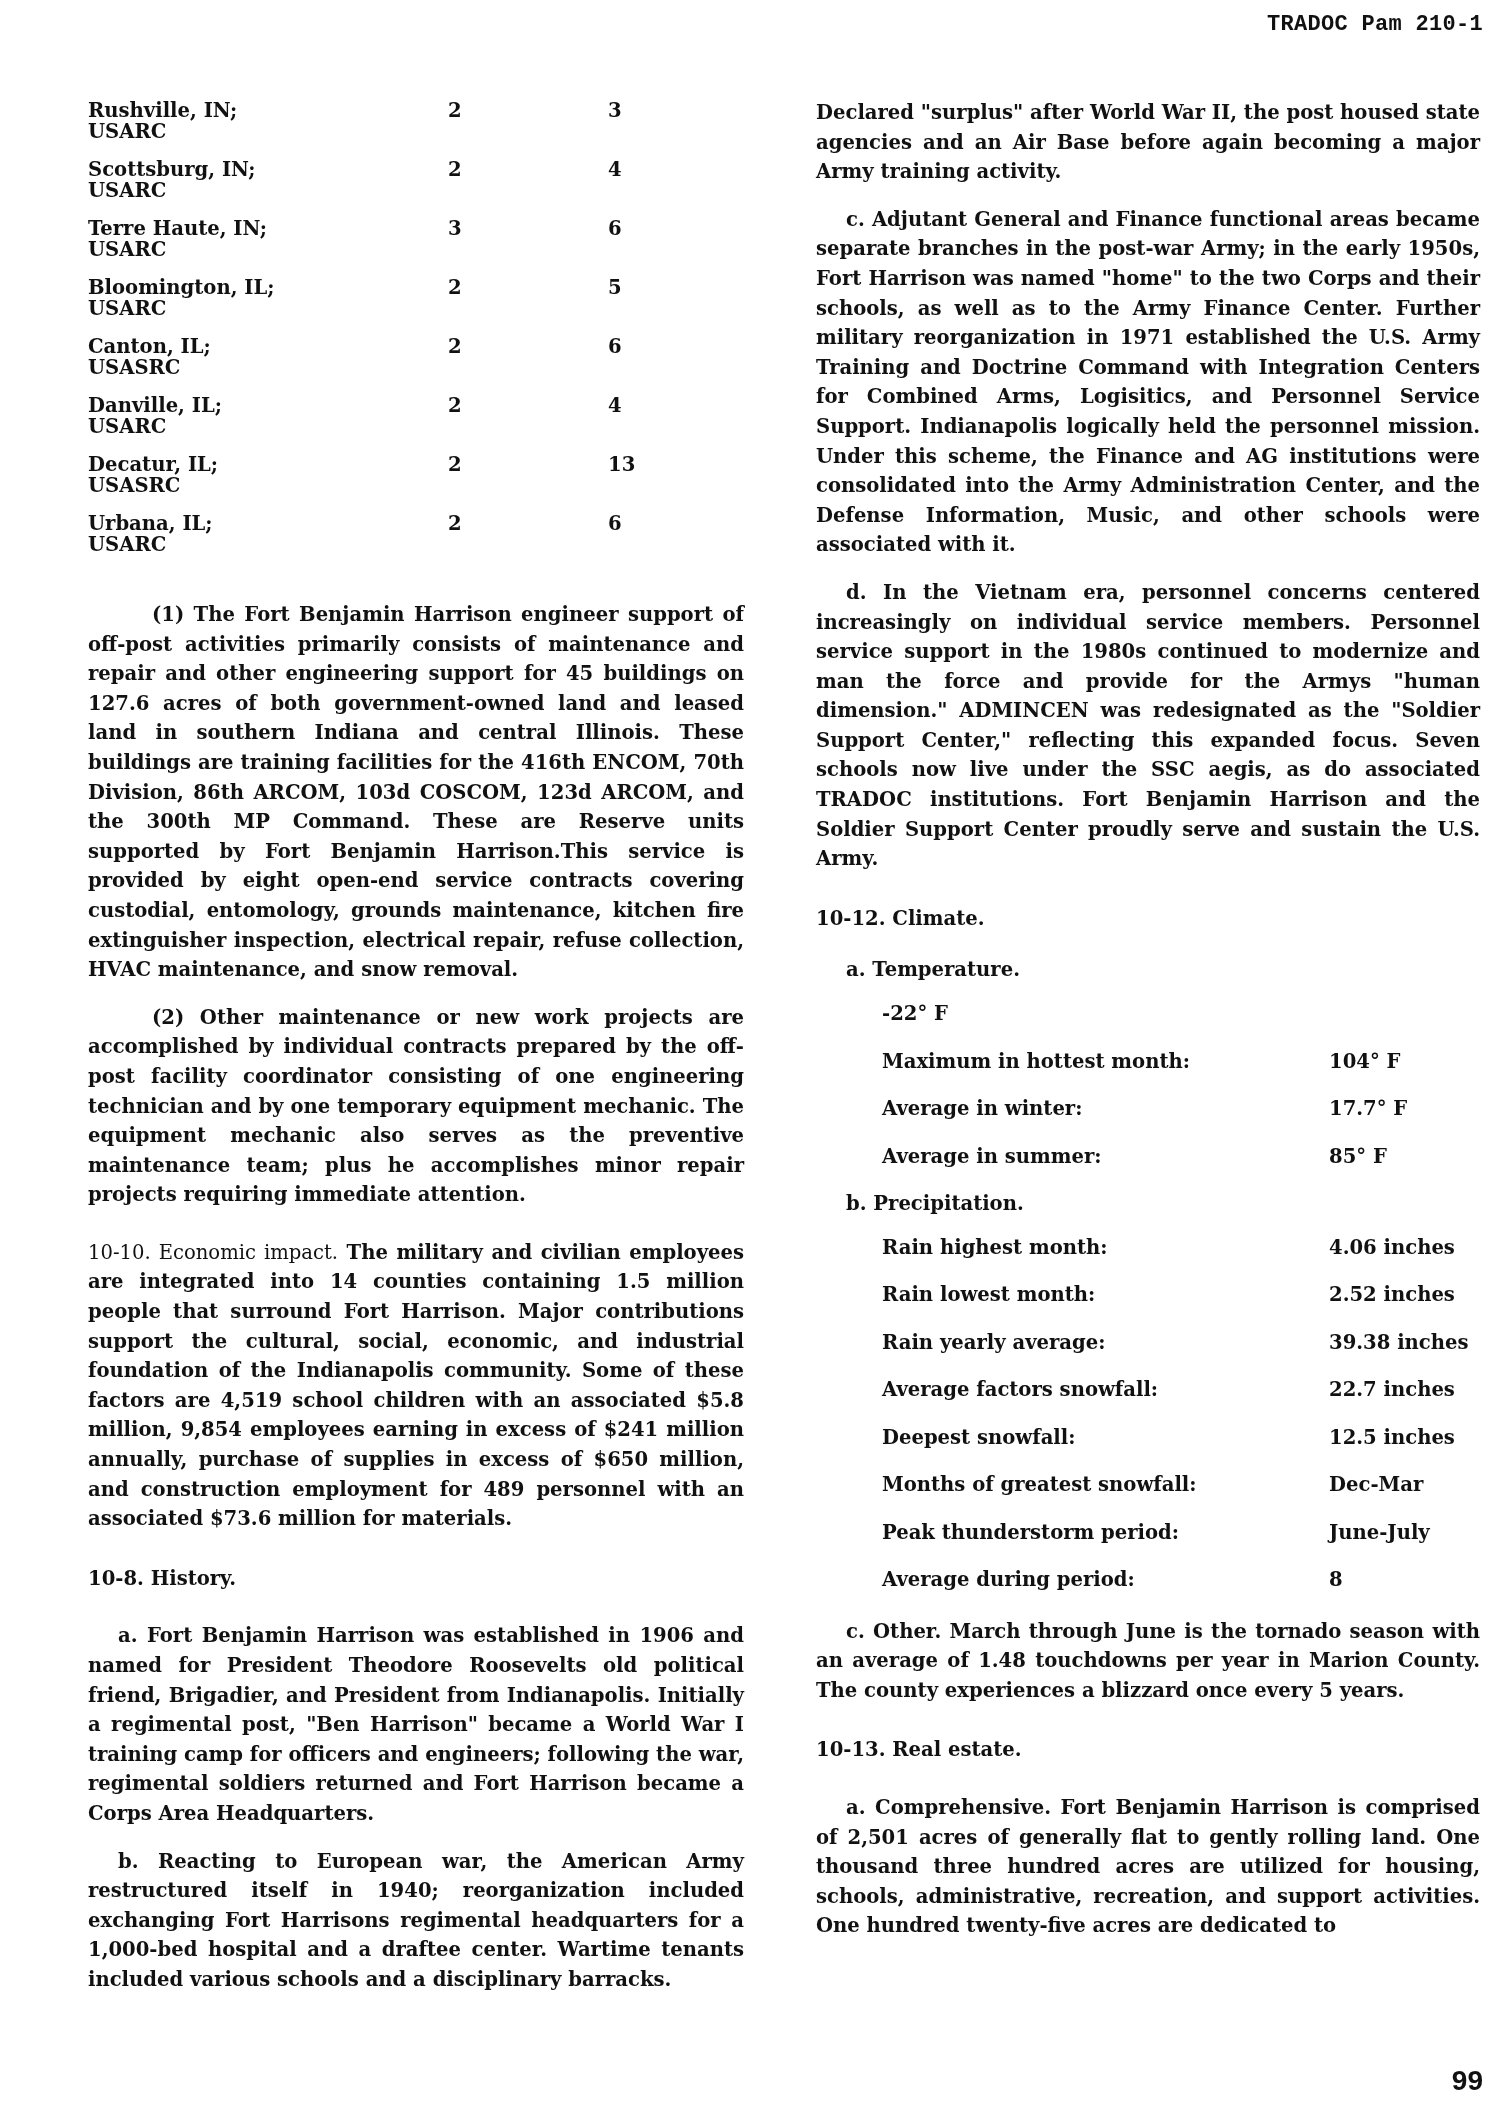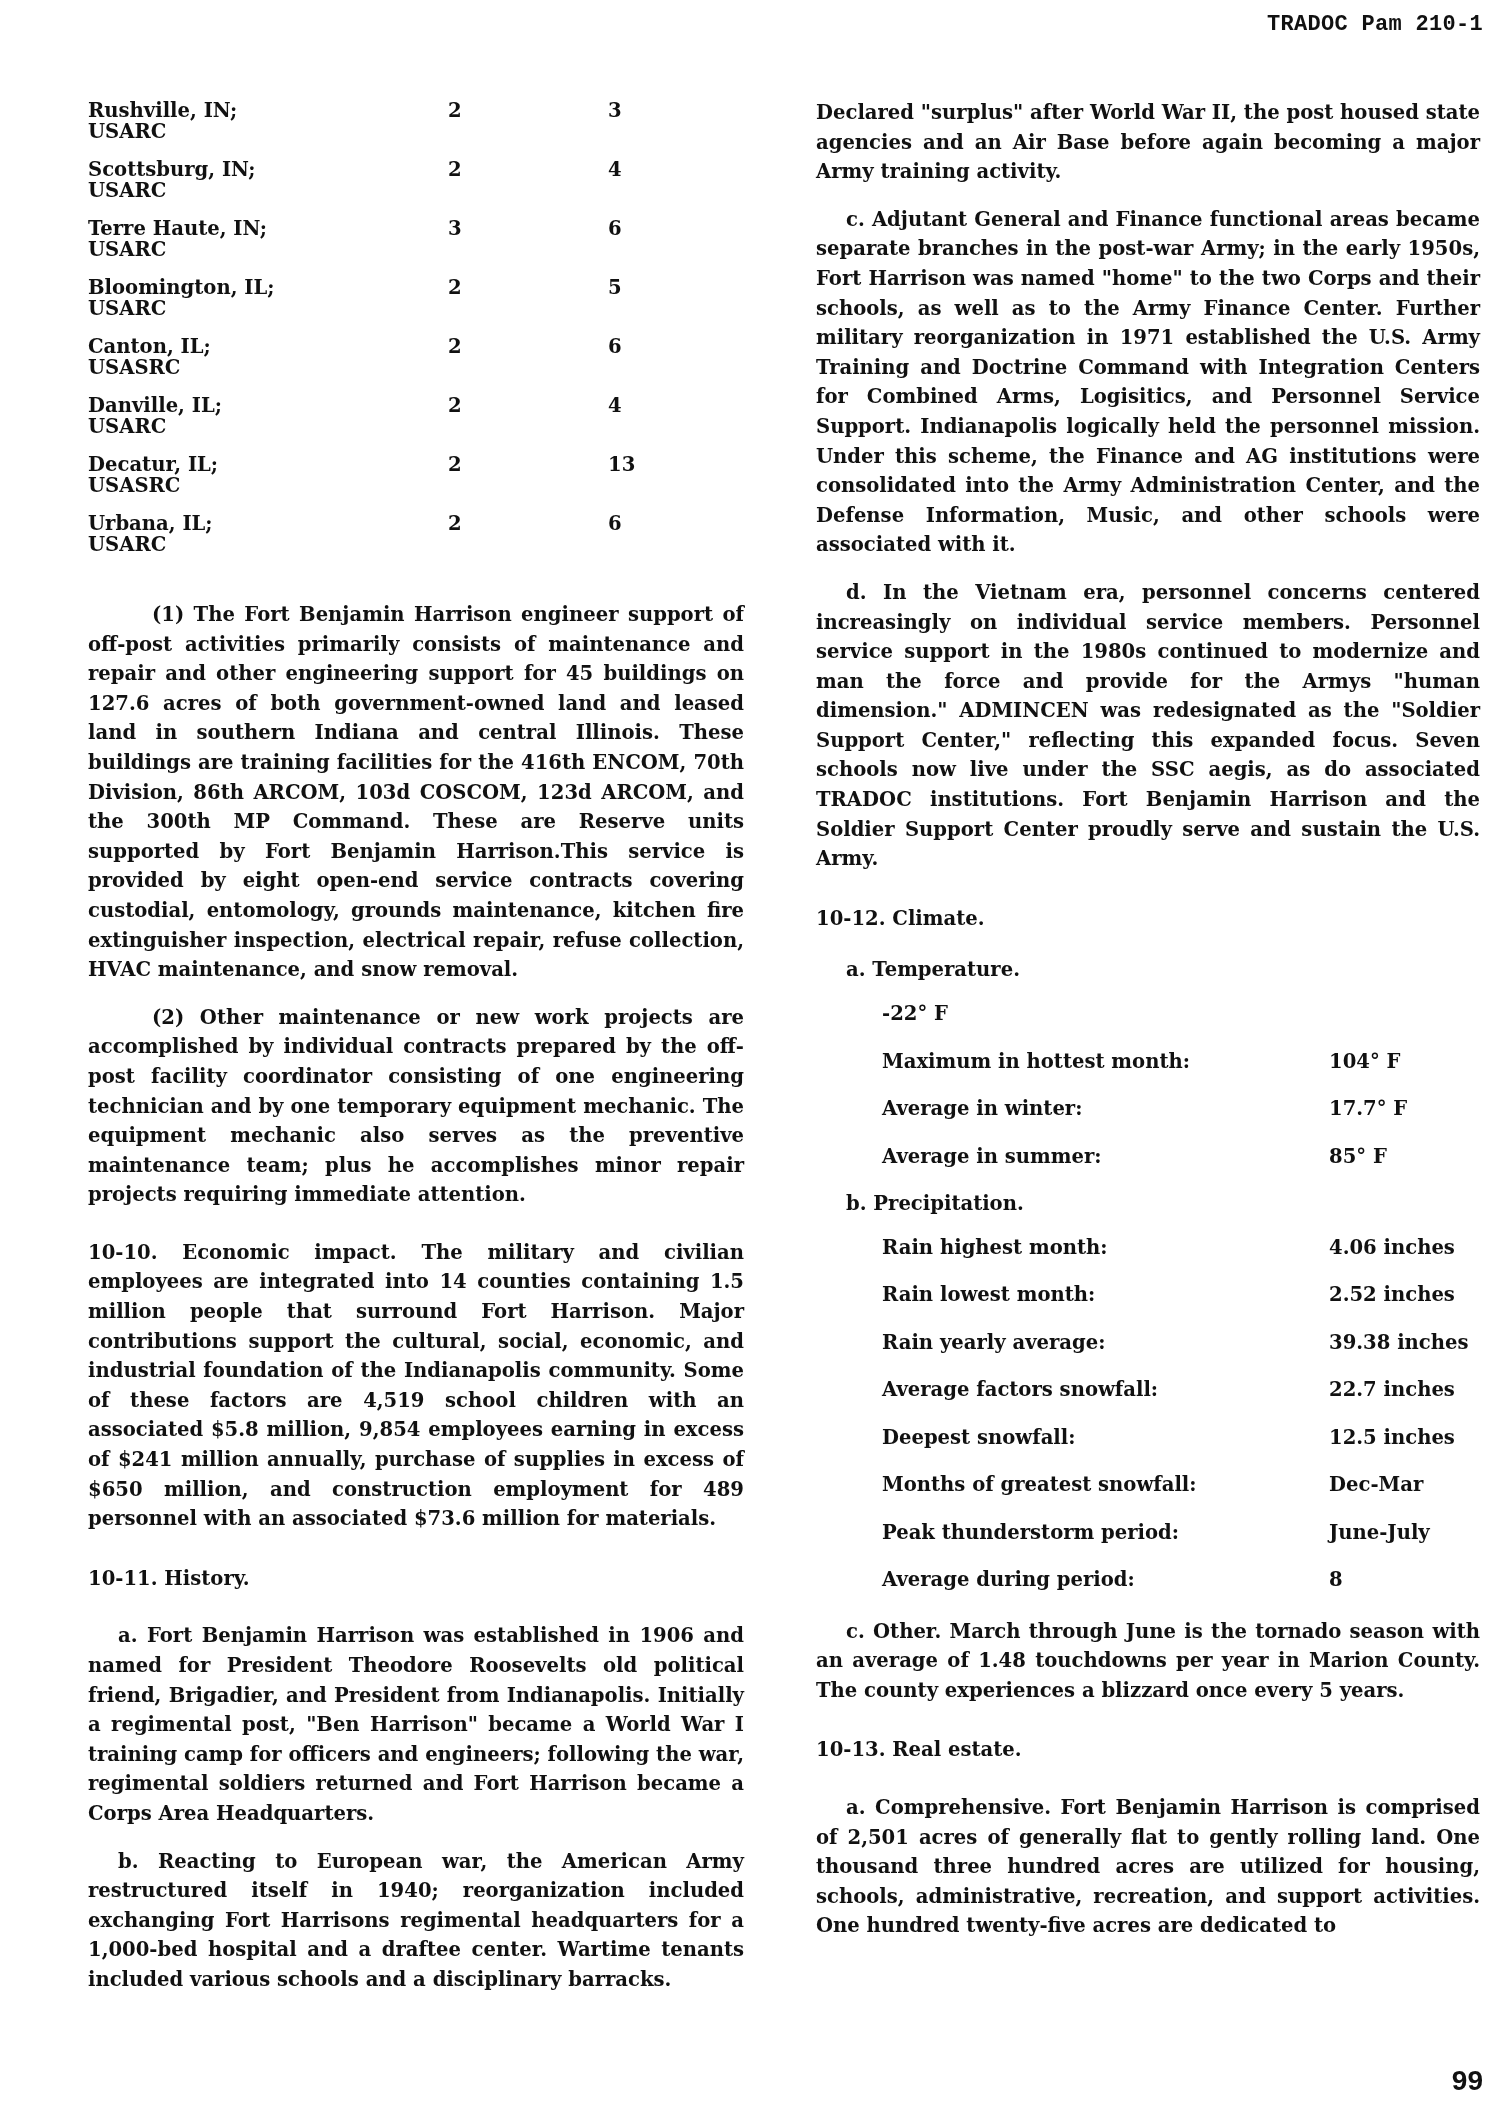--- a/index.html
+++ b/index.html
@@ -22,21 +22,21 @@
     position: absolute; top: 100px; width: 656px;
     font-size: 19.6px; line-height: 29.6px; font-weight: bold;
     text-align: justify;
   }
   .col-left { left: 88px; }
   .col-right { left: 816px; top: 98px; width: 664px; }
   p { margin: 0 0 18px 0; }
   .indent-num { text-indent: 64px; }
   .indent-let { text-indent: 30px; }
   .heading { font-weight: bold; margin: 0 0 28px 0; }
-  .heading-inline { font-weight: bold; }
+  .heading-inline { font-weight: normal; }
 
   table.facility-table { border-collapse: collapse; margin-bottom: 28px; }
   table.facility-table td { vertical-align: top; padding: 0; font-size: 19.6px; line-height: 21px; }
   table.facility-table tr td { padding-bottom: 17px; }
   td.loc { width: 360px; }
   td.n1 { width: 160px; }
   td.n2 { width: 120px; }
 
   .climate-sub { margin: 0 0 14px 30px; }
   .climate-row { display: flex; margin-left: 66px; height: 47.5px; align-items: flex-start; }
@@ -119,21 +119,21 @@
   </table>
 
   <p class="indent-num">(1) The Fort Benjamin Harrison engineer support of off-post activities primarily consists of maintenance and repair and other engineering support for 45 buildings on 127.6 acres of both government-owned land and leased land in southern Indiana and central Illinois. These buildings are training facilities for the 416th ENCOM, 70th Division, 86th ARCOM, 103d COSCOM, 123d ARCOM, and the 300th MP Command. These are Reserve units supported by Fort Benjamin Harrison.This service is provided by eight open-end service contracts covering custodial, entomology, grounds maintenance, kitchen fire extinguisher inspection, electrical repair, refuse collection, HVAC maintenance, and snow removal.</p>
   <p class="indent-num">(2) Other maintenance or new work projects are accomplished by individual contracts prepared by the off-post facility coordinator consisting of one engineering technician and by one temporary equipment mechanic. The equipment mechanic also serves as the preventive maintenance team; plus he accomplishes minor repair projects requiring immediate attention.</p>
 
   <p style="margin-top:28px;">
     <span class="heading-inline">10-10. Economic impact.</span>
     <span>The military and civilian employees are integrated into 14 counties containing 1.5 million people that surround Fort Harrison. Major contributions support the cultural, social, economic, and industrial foundation of the Indianapolis community. Some of these factors are 4,519 school children with an associated $5.8 million, 9,854 employees earning in excess of $241 million annually, purchase of supplies in excess of $650 million, and construction employment for 489 personnel with an associated $73.6 million for materials.</span>
   </p>
 
-  <div class="heading" style="margin-top:30px;">10-11. History.</div>
+  <div class="heading" style="margin-top:30px;">10-8. History.</div>
   <p class="indent-let">a. Fort Benjamin Harrison was established in 1906 and named for President Theodore Roosevelts old political friend, Brigadier, and President from Indianapolis. Initially a regimental post, "Ben Harrison" became a World War I training camp for officers and engineers; following the war, regimental soldiers returned and Fort Harrison became a Corps Area Headquarters.</p>
   <p class="indent-let">b. Reacting to European war, the American Army restructured itself in 1940; reorganization included exchanging Fort Harrisons regimental headquarters for a 1,000-bed hospital and a draftee center. Wartime tenants included various schools and a disciplinary barracks.</p>
 </div>
 
 <div class="col col-right">
   <p>Declared "surplus" after World War II, the post housed state agencies and an Air Base before again becoming a major Army training activity.</p>
   <p class="indent-let">c. Adjutant General and Finance functional areas became separate branches in the post-war Army; in the early 1950s, Fort Harrison was named "home" to the two Corps and their schools, as well as to the Army Finance Center. Further military reorganization in 1971 established the U.S. Army Training and Doctrine Command with Integration Centers for Combined Arms, Logisitics, and Personnel Service Support. Indianapolis logically held the personnel mission. Under this scheme, the Finance and AG institutions were consolidated into the Army Administration Center, and the Defense Information, Music, and other schools were associated with it.</p>
   <p class="indent-let">d. In the Vietnam era, personnel concerns centered increasingly on individual service members. Personnel service support in the 1980s continued to modernize and man the force and provide for the Armys "human dimension." ADMINCEN was redesignated as the "Soldier Support Center," reflecting this expanded focus. Seven schools now live under the SSC aegis, as do associated TRADOC institutions. Fort Benjamin Harrison and the Soldier Support Center proudly serve and sustain the U.S. Army.</p>
 
   <div class="heading" style="margin-top:30px; margin-bottom:22px;">10-12. Climate.</div>

